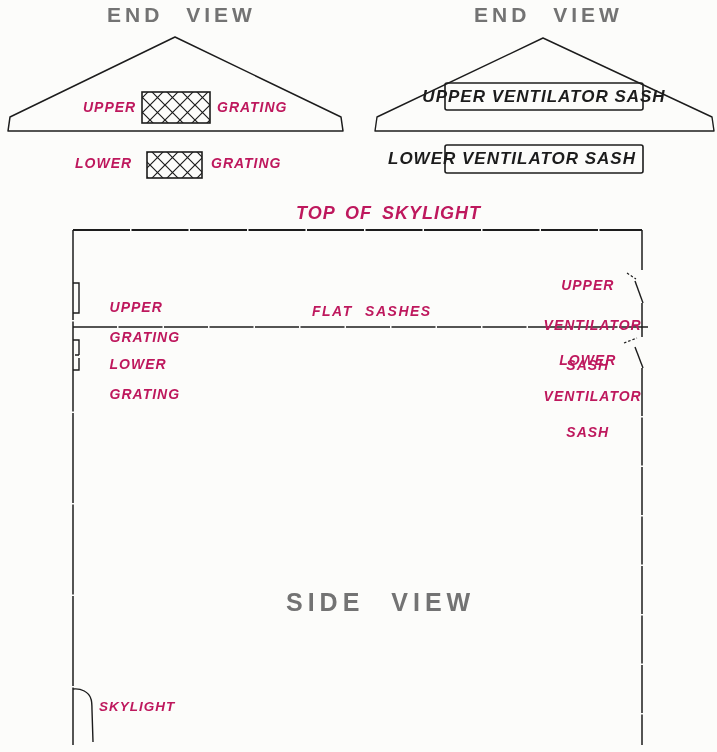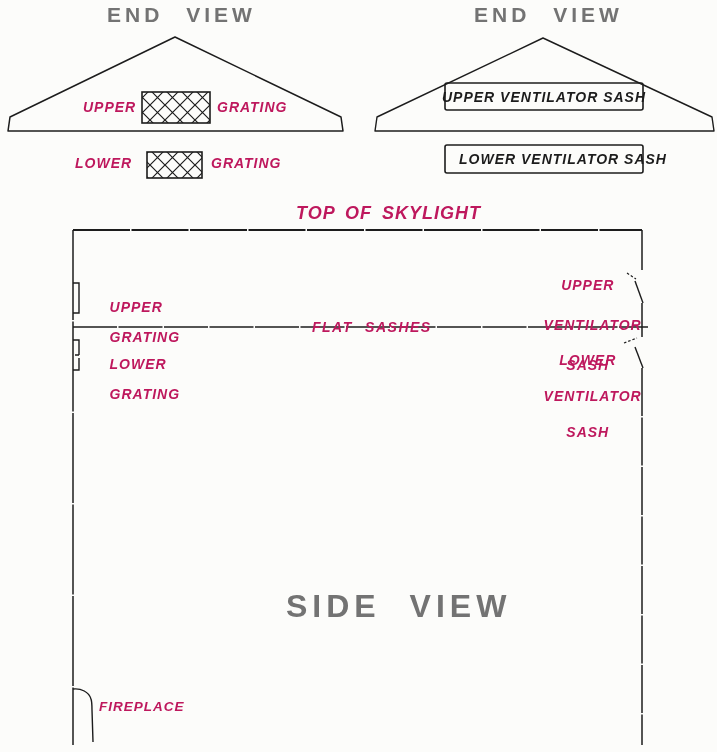--- a/index.html
+++ b/index.html
@@ -12,21 +12,21 @@
     position:absolute;font-family:"Liberation Sans",sans-serif;
     font-style:italic;font-weight:bold;color:#be185d;
     font-size:14px;line-height:1.1;letter-spacing:1px;white-space:pre;
   }
   .title{
     position:absolute;font-style:normal;font-weight:bold;color:#737373;
     letter-spacing:4px;word-spacing:13px;white-space:pre;
   }
   .boxlbl{
     position:absolute;display:flex;align-items:center;justify-content:center;
-    font-style:italic;font-weight:bold;font-size:14px;letter-spacing:1px;
+    font-style:italic;font-weight:bold;font-size:17px;letter-spacing:1px;
     color:#1c1c1c;white-space:pre;
   }
   .stack{text-align:center;}
 </style>
 </head>
 <body>
 
 <div class="canvas">
 
   <svg class="lines" width="717" height="752" viewBox="0 0 717 752">
@@ -61,51 +61,51 @@
     <path d="M73,327 H648" fill="none" stroke="#1c1c1c" stroke-width="1.4" stroke-dasharray="44 1.5"></path>
 
     <path d="M73,283 H79 V313 H73" fill="none" stroke="#1c1c1c" stroke-width="1.4"></path>
     <path d="M73,340 H79 V355 M79,358 V370 H73 M75,355 H79" fill="none" stroke="#1c1c1c" stroke-width="1.4"></path>
 
     <path d="M73,689 C81,688 89,692 91,699 C92,702 92,705 92,710 L93,742" fill="none" stroke="#1c1c1c" stroke-width="1.4"></path>
   </svg>
 
   <div class="title" style="left:107px;top:3px;font-size:21px;">END VIEW</div>
   <div class="title" style="left:474px;top:3px;font-size:21px;">END VIEW</div>
-  <div class="title" style="left:286px;top:588px;font-size:32px;letter-spacing:5px;word-spacing:15px;">SIDE VIEW</div>
+  <div class="title" style="left:286px;top:588px;font-size:25px;letter-spacing:5px;word-spacing:15px;">SIDE VIEW</div>
 
   <div class="lbl" style="left:83px;top:100px;">UPPER</div>
   <div class="lbl" style="left:217px;top:100px;">GRATING</div>
   <div class="lbl" style="left:75px;top:156px;">LOWER</div>
   <div class="lbl" style="left:211px;top:156px;">GRATING</div>
 
   <div class="boxlbl" style="left:445px;top:83px;width:198px;height:27px;">UPPER VENTILATOR SASH</div>
-  <div class="boxlbl" style="left:470px;top:145px;width:186px;height:28px;">LOWER VENTILATOR SASH</div>
+  <div class="boxlbl" style="left:419px;top:145px;width:186px;height:28px;">LOWER VENTILATOR SASH</div>
 
   <div class="lbl" style="left:296px;top:204px;font-size:18px;word-spacing:4px;">TOP OF SKYLIGHT</div>
 
   <div class="lbl" style="left:90px;top:285px;line-height:15px;">
     <span>UPPER</span><br>
     <span>GRATING</span>
   </div>
 
-  <div class="lbl" style="left:312px;top:304px;letter-spacing:1.5px;word-spacing:7px;margin-top:16px;">FLAT SASHES</div>
+  <div class="lbl" style="left:312px;top:304px;letter-spacing:1.5px;word-spacing:7px;">FLAT SASHES</div>
 
   <div class="lbl" style="left:90px;top:342px;line-height:15px;">
     <span>LOWER</span><br>
     <span>GRATING</span>
   </div>
 
   <div class="lbl stack" style="left:524px;top:255px;width:108px;line-height:20px;">
     <span>UPPER</span><br>
     <span>VENTILATOR</span><br>
     <span>SASH</span>
   </div>
 
   <div class="lbl stack" style="left:524px;top:333px;width:108px;line-height:18px;">
     <span>LOWER</span><br>
     <span>VENTILATOR</span><br>
     <span>SASH</span>
   </div>
 
-  <div class="lbl" style="left:99px;top:700px;font-size:13.5px;">FIREPLACE</div>
+  <div class="lbl" style="left:99px;top:700px;font-size:13.5px;">SKYLIGHT</div>
 
 </div>
 
 </body></html>

